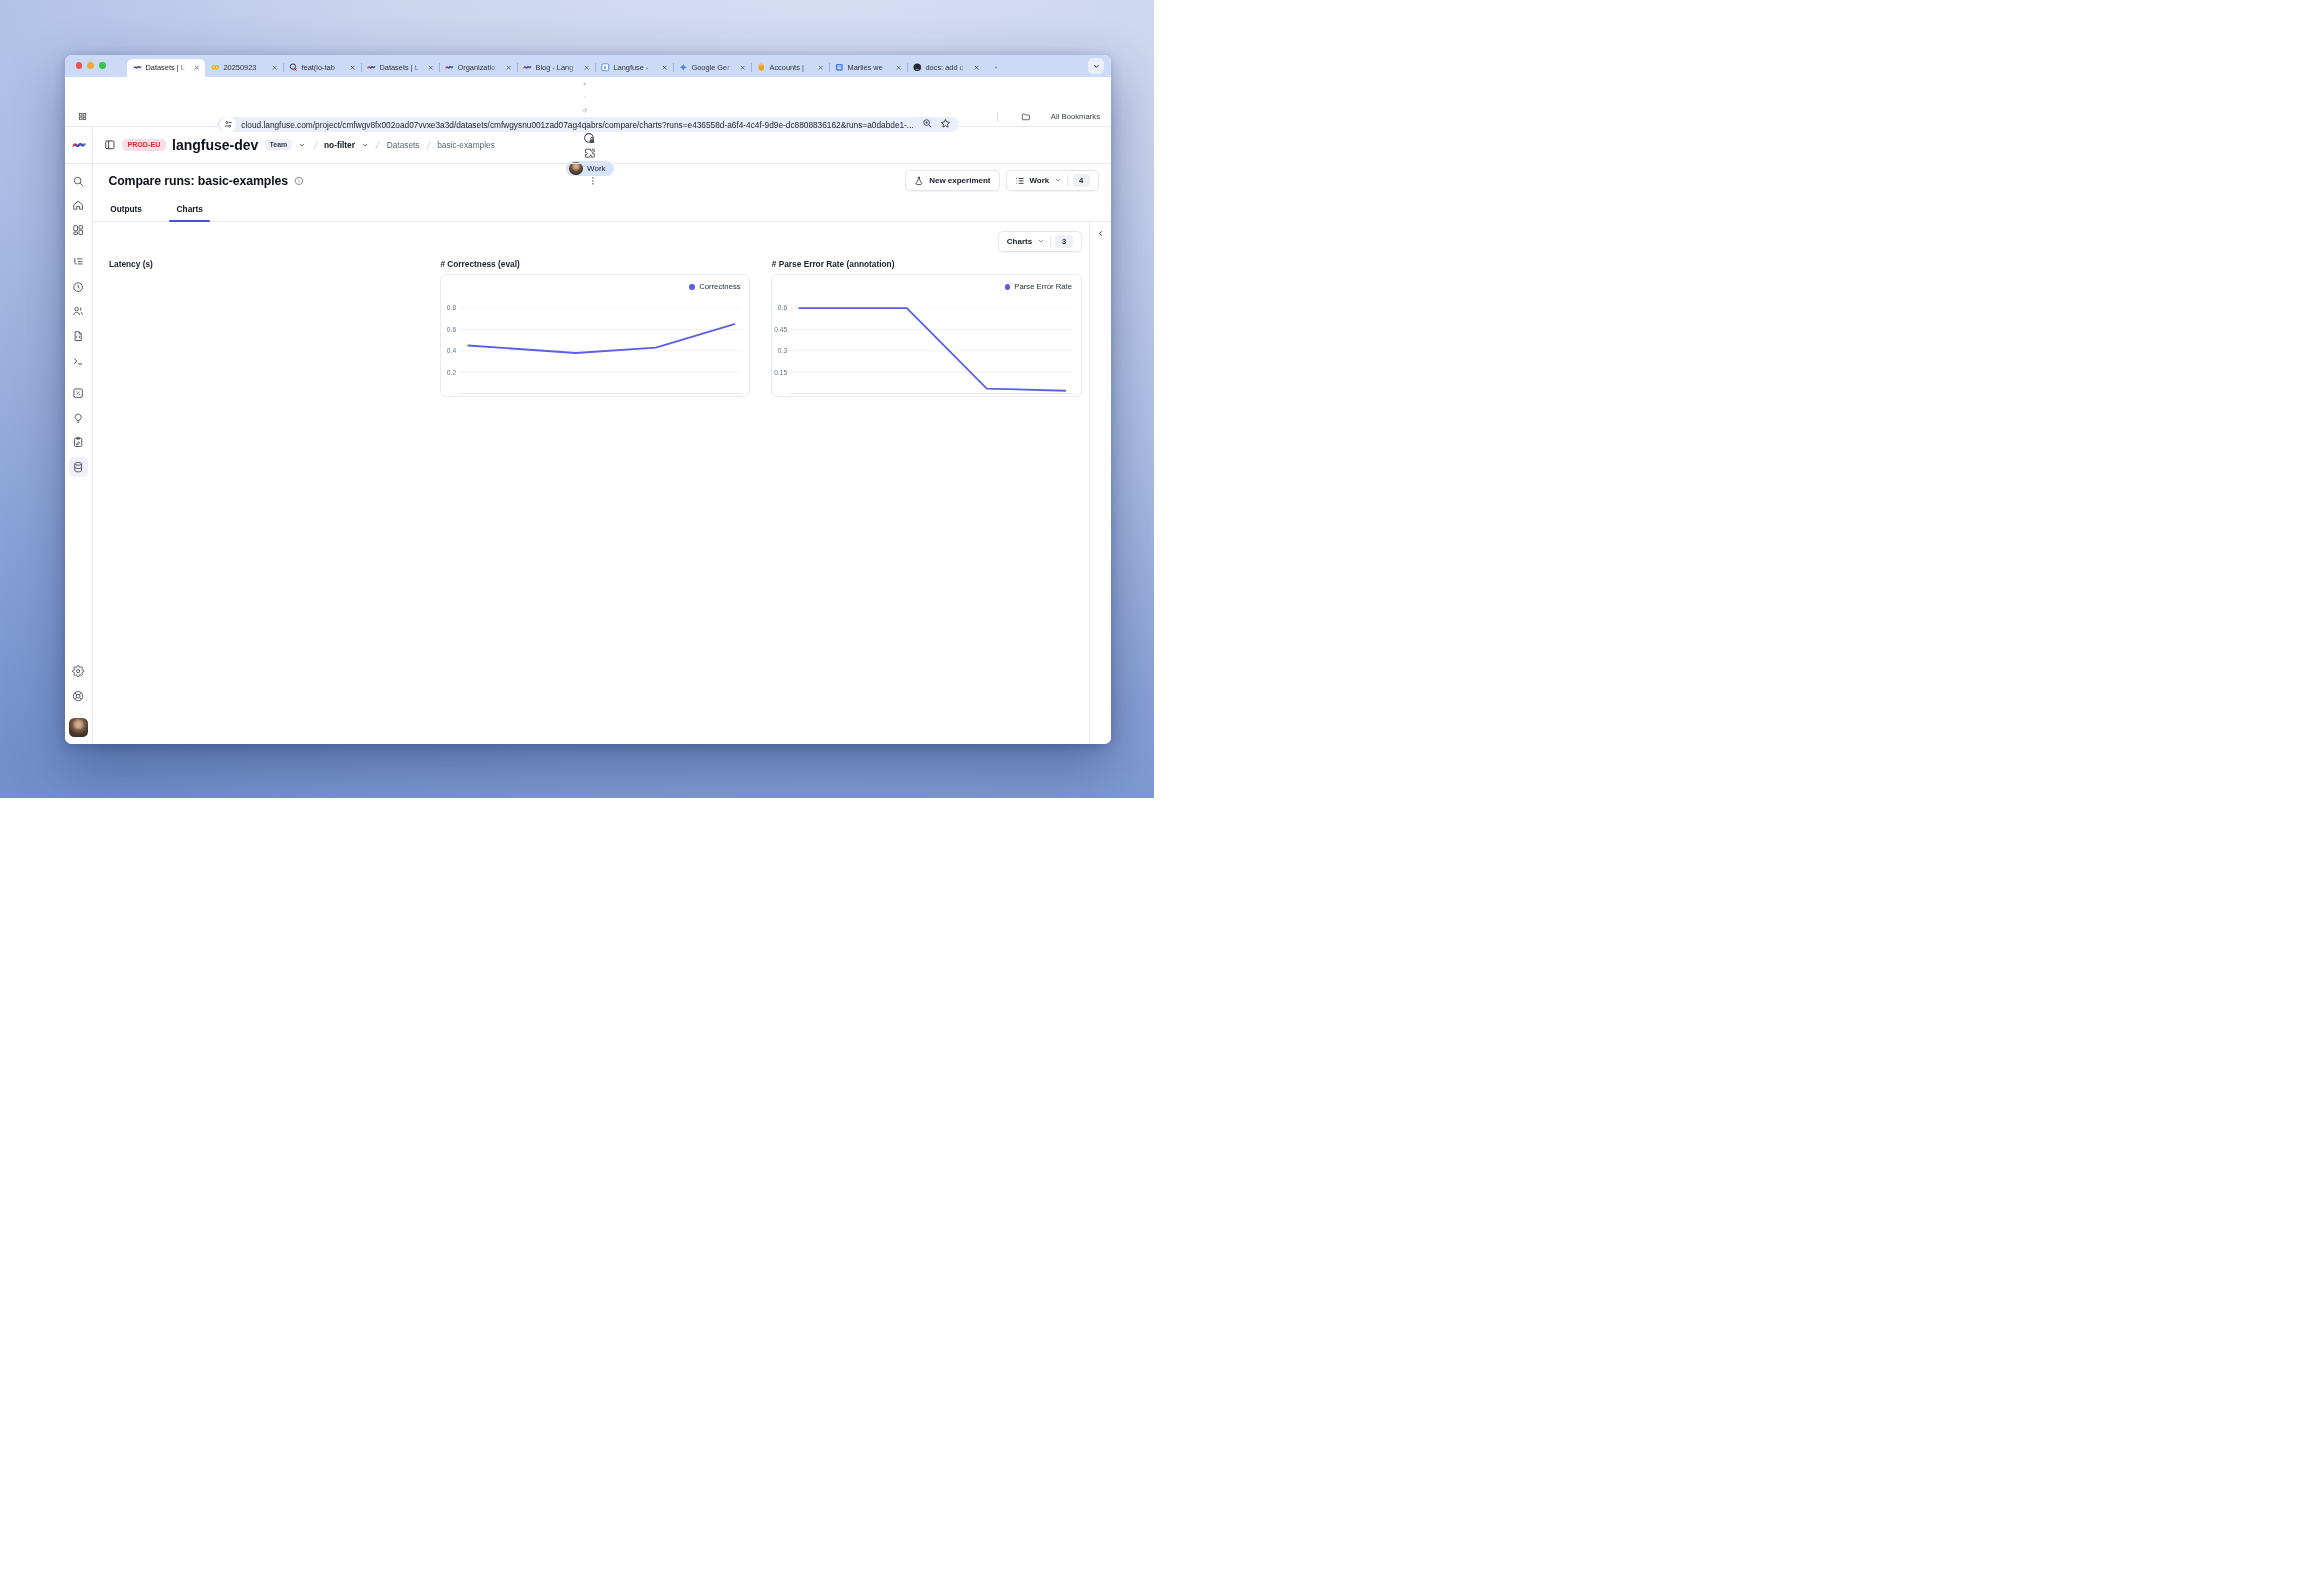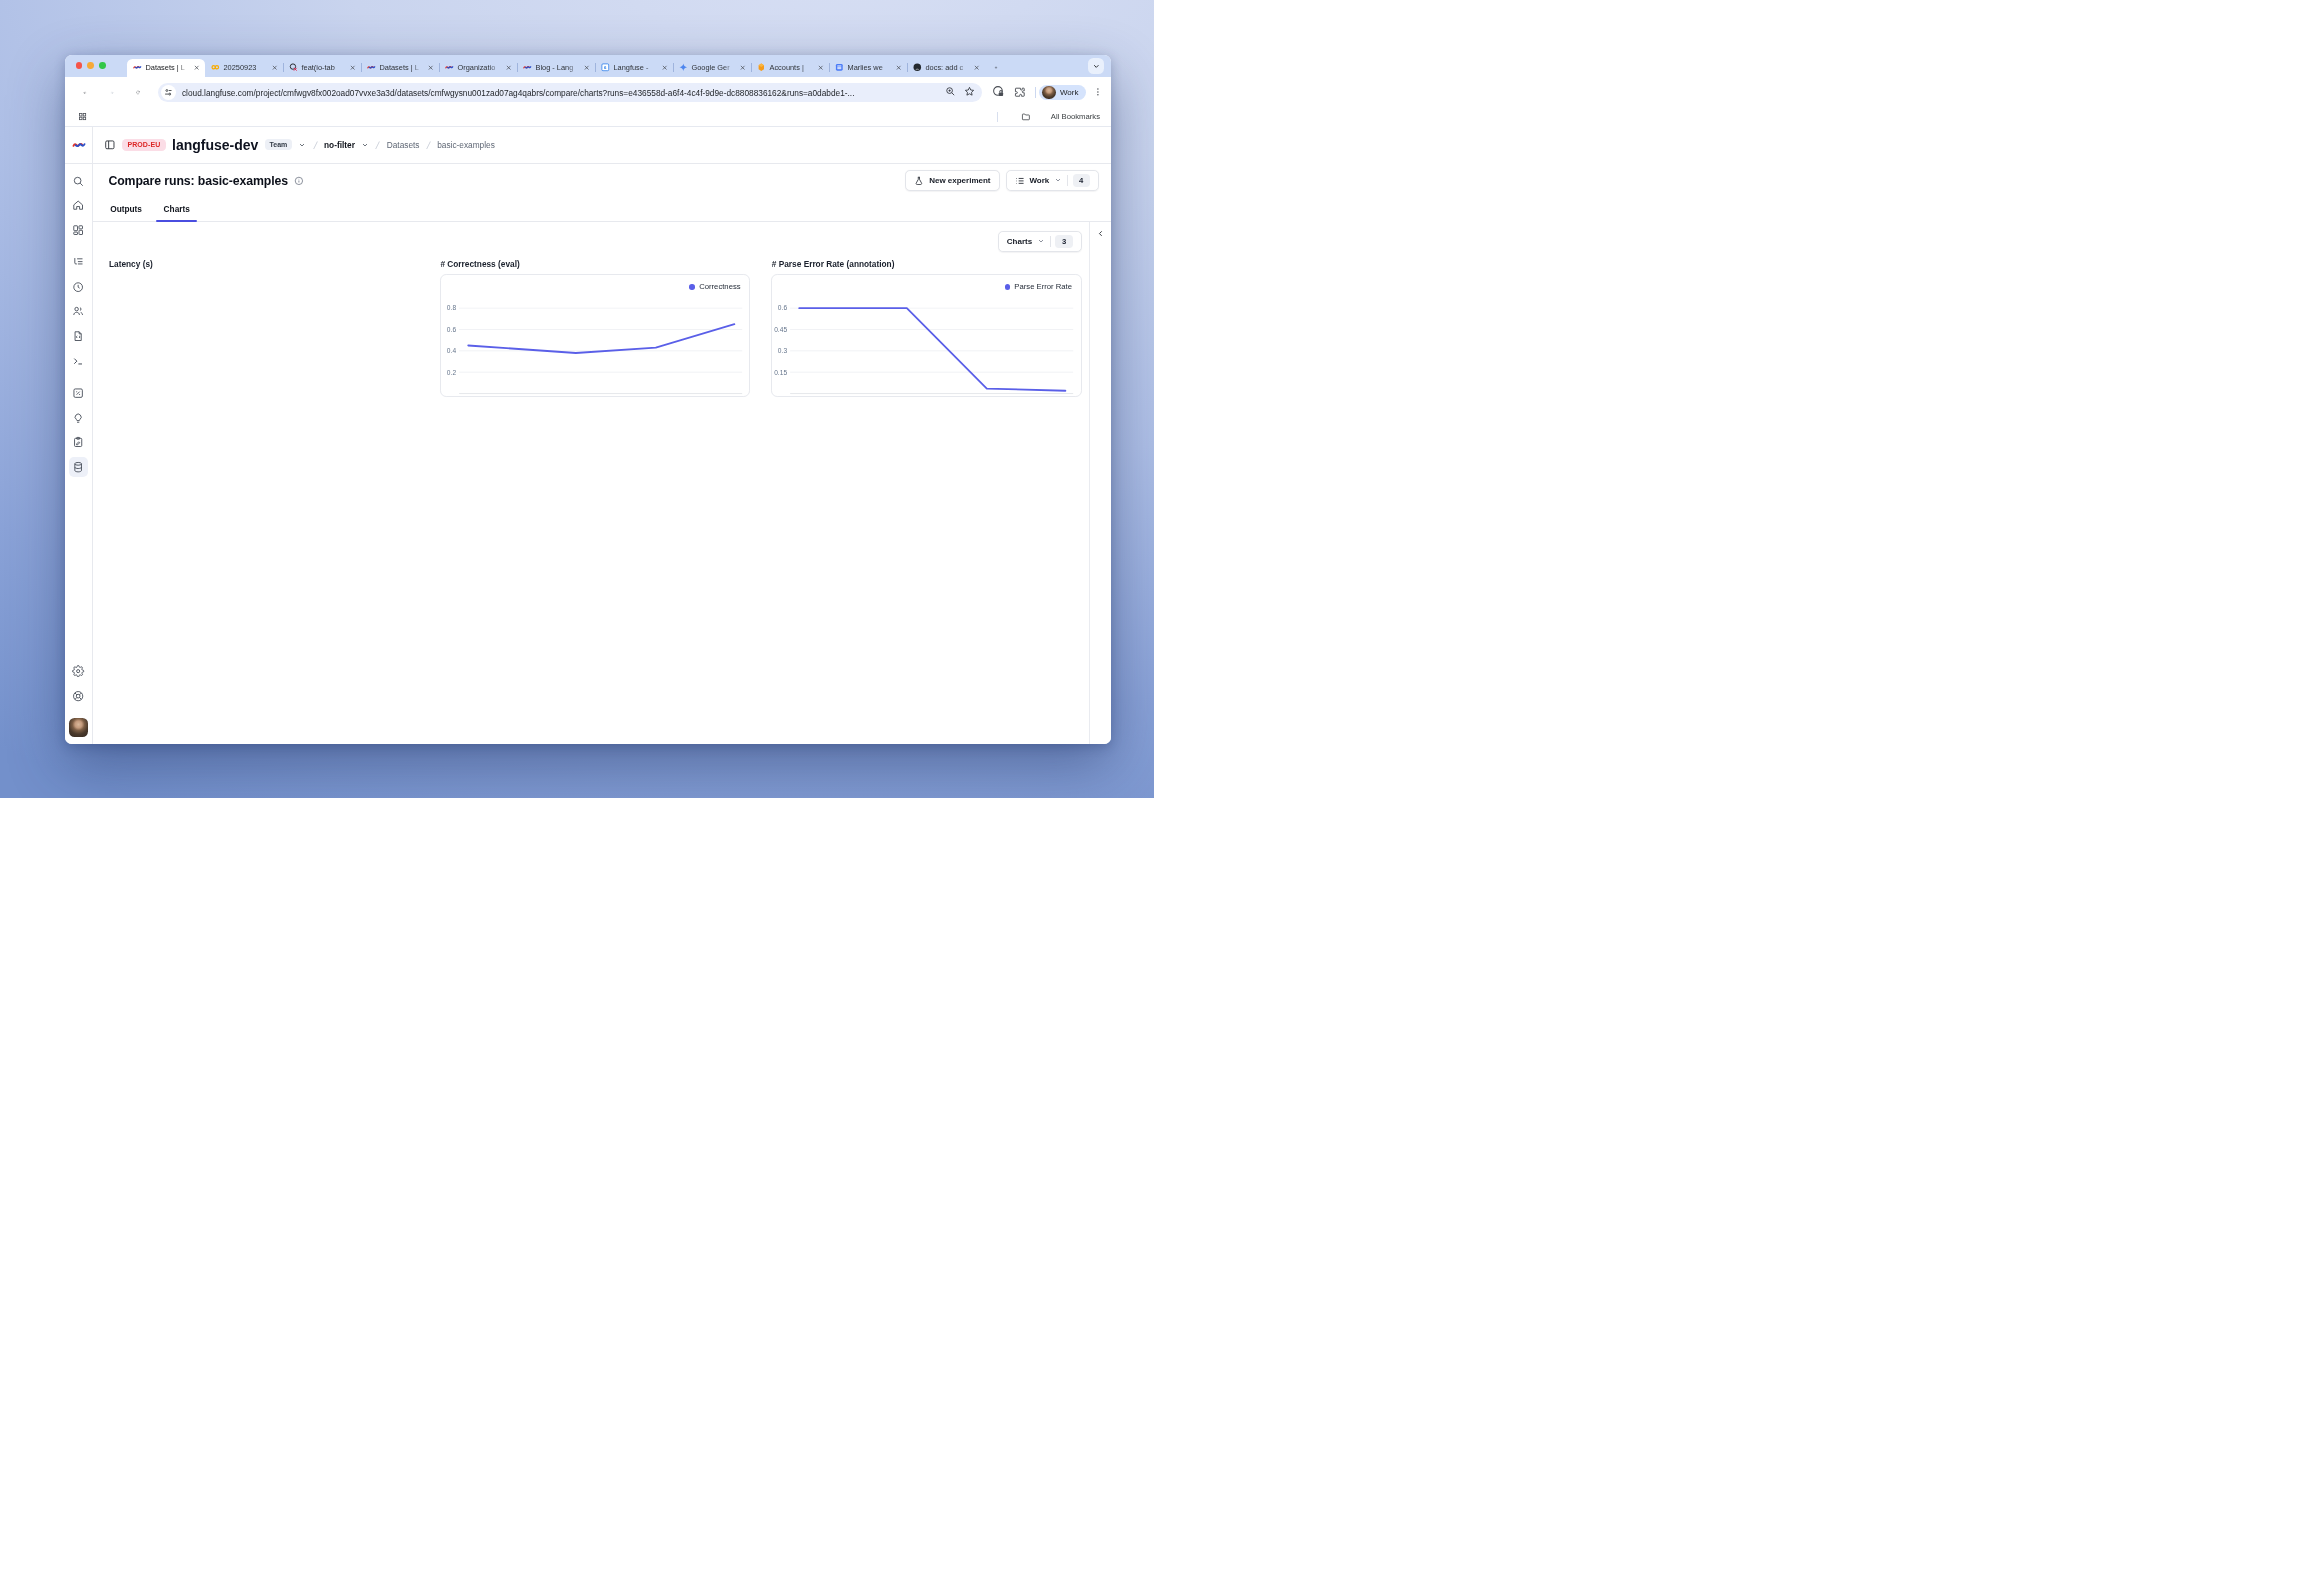--- a/index.html
+++ b/index.html
@@ -21,21 +21,21 @@
   .tab .fav{flex:0 0 8.6px;width:8.6px;height:8.6px;}
   .tab .t{flex:1;overflow:hidden;white-space:nowrap;
     -webkit-mask-image:linear-gradient(90deg,#000 72%,transparent 97%);mask-image:linear-gradient(90deg,#000 72%,transparent 97%);}
   .tab .x{flex:0 0 7.4px;width:7.4px;height:7.4px;color:#4a4e55;}
   .newtab{width:16px;height:16px;margin:0 0 1.2px 2.5px;border:0;background:transparent;border-radius:50%;
     display:flex;align-items:center;justify-content:center;color:#2e3238;}
   .tabsearch{position:absolute;right:6.8px;top:2.5px;width:16.6px;height:16.6px;border-radius:5.5px;background:#e9f0fc;
     display:flex;align-items:center;justify-content:center;color:#1f2328;}
 
   
-  .toolbar{height:32px;background:#fff;display:flex;align-items:center;padding:0 8.6px 0 12.3px;box-sizing:border-box;}
+  .toolbar{height:32px;background:#fff;display:flex;align-items:center;padding:0 8.6px 0 12.3px;box-sizing:border-box;flex-direction:column;}
   .navbtn{width:16px;height:16px;display:flex;align-items:center;justify-content:center;border:0;background:none;color:#45494f;margin-right:10.5px;}
   .navbtn.disabled{color:#b4bcc9;}
   .urlbar{flex:1;height:19px;background:#e9eefb;border-radius:9.8px;display:flex;align-items:center;
     padding:0 7.4px 0 3.1px;margin:0 4.9px 0 1.2px;min-width:0;}
   .urlbar .tunewrap{width:15.4px;height:15.4px;background:#fff;border-radius:50%;display:flex;align-items:center;justify-content:center;margin-right:5.5px;flex:0 0 auto;color:#1f2328;}
   .urltext{flex:1;font-size:8.3px;color:#1d2025;white-space:nowrap;overflow:hidden;min-width:0;}
   .urlicon{flex:0 0 auto;color:#30343b;margin-left:8px;}
   .tbicon{flex:0 0 auto;color:#4a4e55;margin:0 4.9px;}
   .tbdiv{width:0.6px;height:11px;background:#ccd8f0;margin:0 3.7px;}
   .workchip{display:flex;align-items:center;gap:4.3px;height:15px;border-radius:9.8px;background:#d5e3fc;padding:0 8px 0 3.1px;flex:0 0 auto;}
@@ -75,21 +75,21 @@
   .pagehead{height:34px;display:flex;align-items:center;padding:0 12.3px 0 15.4px;box-sizing:border-box;}
   .ptitle{font-size:12.3px;font-weight:700;color:#0c101a;letter-spacing:-0.1px;}
   .infoic{margin-left:6.2px;color:#6b7280;display:flex;}
   .headbtns{margin-left:auto;display:flex;gap:6.2px;}
   .btn{display:inline-flex;align-items:center;gap:4.9px;height:20.3px;padding:0 8px;border:0.6px solid #e3e5ea;border-radius:4.9px;
     background:#fff;font-size:8px;font-weight:600;color:#171c26;box-shadow:0 0.6px 1.2px rgba(16,24,40,.05);font-family:inherit;}
   .btn .chev{color:#6b7280;display:flex;}
   .vsep{width:0.6px;height:11.7px;background:#e3e5ea;}
   .countbadge{min-width:8.6px;height:13.5px;padding:0 4.3px;background:#eef0f4;border-radius:3.7px;display:flex;align-items:center;justify-content:center;font-size:7.7px;font-weight:600;color:#1c2230;}
 
-  .apptabs{display:flex;gap:18px;padding:0 0 0 15.4px;border-bottom:0.6px solid #e7e9ee;}
+  .apptabs{display:flex;gap:31px;padding:0 0 0 15.4px;border-bottom:0.6px solid #e7e9ee;}
   .atab{position:relative;padding:6.2px 1.8px 7.4px;font-size:8.3px;font-weight:600;color:#10141c;}
   .atab.active::after{content:"";position:absolute;left:-5.5px;right:-5.5px;bottom:-0.6px;height:1.8px;border-radius:1.2px;background:#4a4ee0;}
 
   .contentwrap{flex:1;display:flex;min-height:0;}
   .content{flex:1;min-width:0;}
   .ctrlrow{display:flex;justify-content:flex-end;padding:9.2px 7.4px 0 0;}
   .chartgrid{display:grid;grid-template-columns:repeat(3,1fr);gap:21px;padding:7.4px 7.4px 0 15.4px;}
   .chart-title{font-size:8.3px;font-weight:600;color:#1a202c;margin:0 0 5.5px 0.6px;}
   .chart-card{position:relative;height:121px;border:0.6px solid #e7e9ee;border-radius:6.2px;background:#fff;overflow:hidden;}
   .chart-legend{position:absolute;top:6.8px;right:8.6px;display:flex;align-items:center;gap:4.3px;font-size:7.7px;font-weight:500;color:#1f2733;}

